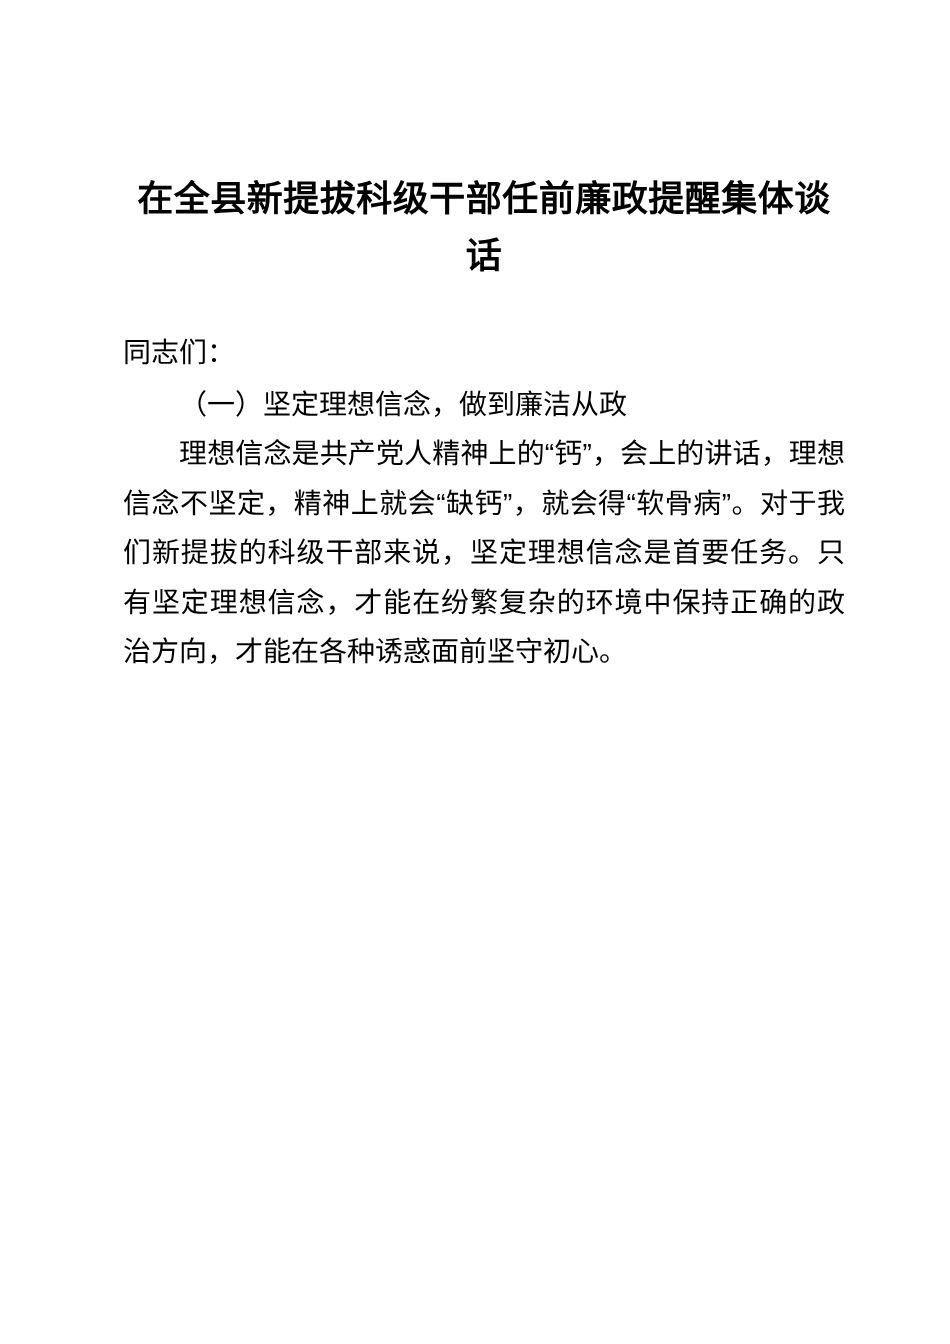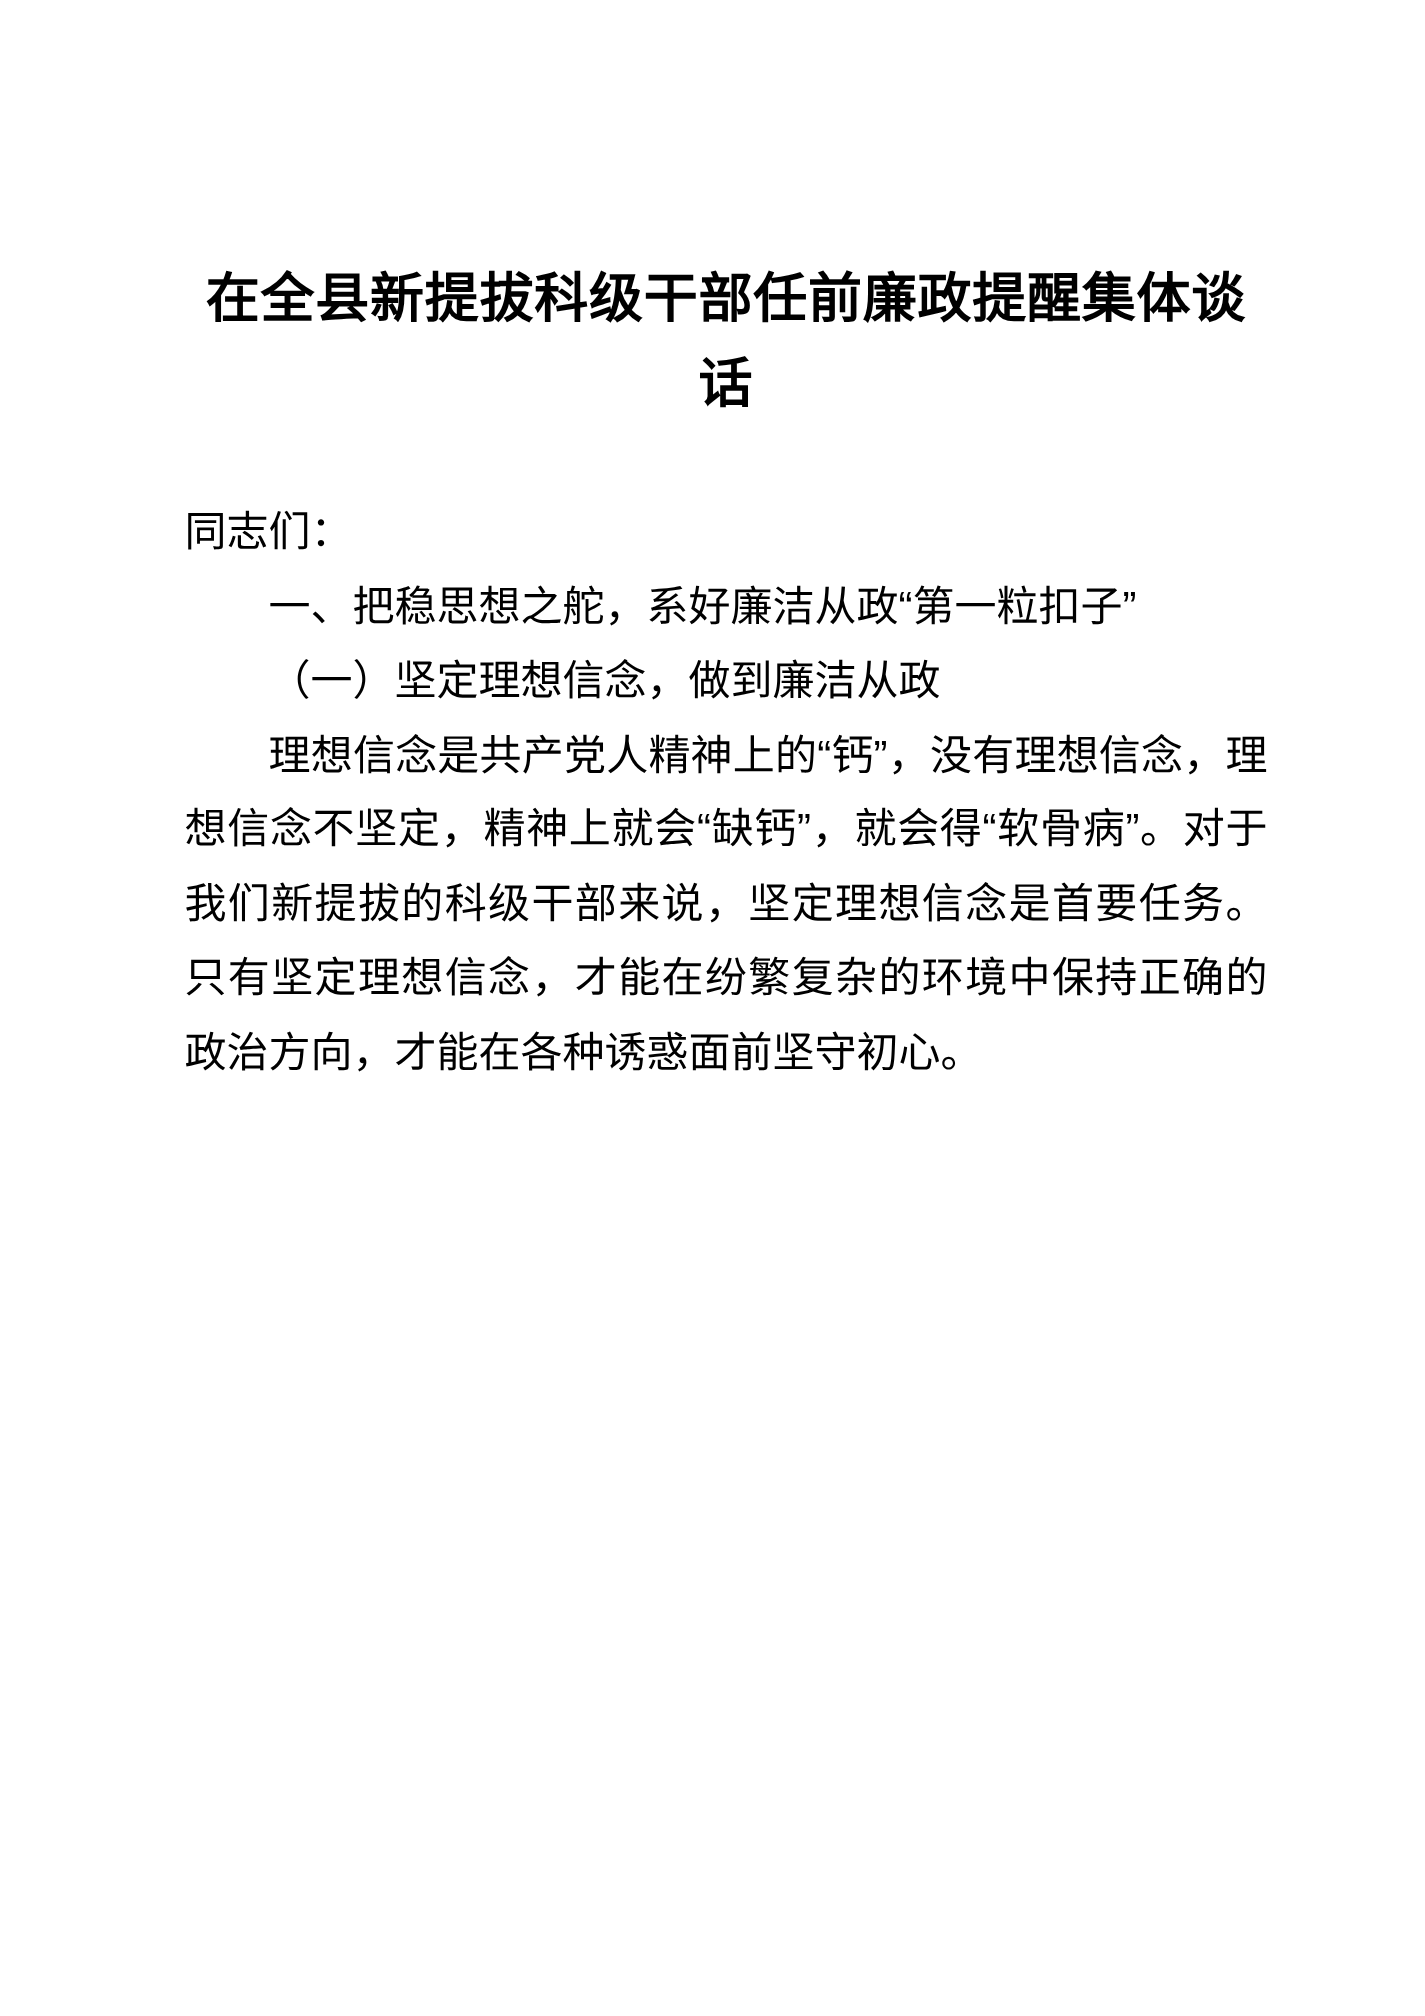--- a/index.html
+++ b/index.html
@@ -34,39 +34,39 @@
   }
   .doc-body p {
     margin: 0;
     font-size: 28px;
     line-height: 49.5px;
     text-align: justify;
     word-break: break-all;
   }
   .salutation {
     text-indent: 0;
+    font-family: Liberation Mono, monospace;
   }
   .para {
     text-indent: 2em;
   }
 </style>
 </head>
 <body>
 
 <div class="page">
 
   <h1 class="doc-title">
     <span class="title-line">在全县新提拔科级干部任前廉政提醒集体谈话</span>
   </h1>
 
   <div class="doc-body">
     <p class="salutation">同志们：</p>
 
 
-    <p class="para">一、把稳思想之舵，系好廉洁从政“第一粒扣子”</p>
 
     <p class="para">（一）坚定理想信念，做到廉洁从政</p>
 
-    <p class="para">理想信念是共产党人精神上的“钙”，没有理想信念，理想信念不坚定，精神上就会“缺钙”，就会得“软骨病”。对于我们新提拔的科级干部来说，坚定理想信念是首要任务。只有坚定理想信念，才能在纷繁复杂的环境中保持正确的政治方向，才能在各种诱惑面前坚守初心。</p>
+    <p class="para">理想信念是共产党人精神上的“钙”，会上的讲话，理想信念不坚定，精神上就会“缺钙”，就会得“软骨病”。对于我们新提拔的科级干部来说，坚定理想信念是首要任务。只有坚定理想信念，才能在纷繁复杂的环境中保持正确的政治方向，才能在各种诱惑面前坚守初心。</p>
 
   </div>
 
 </div>
 
 </body></html>

